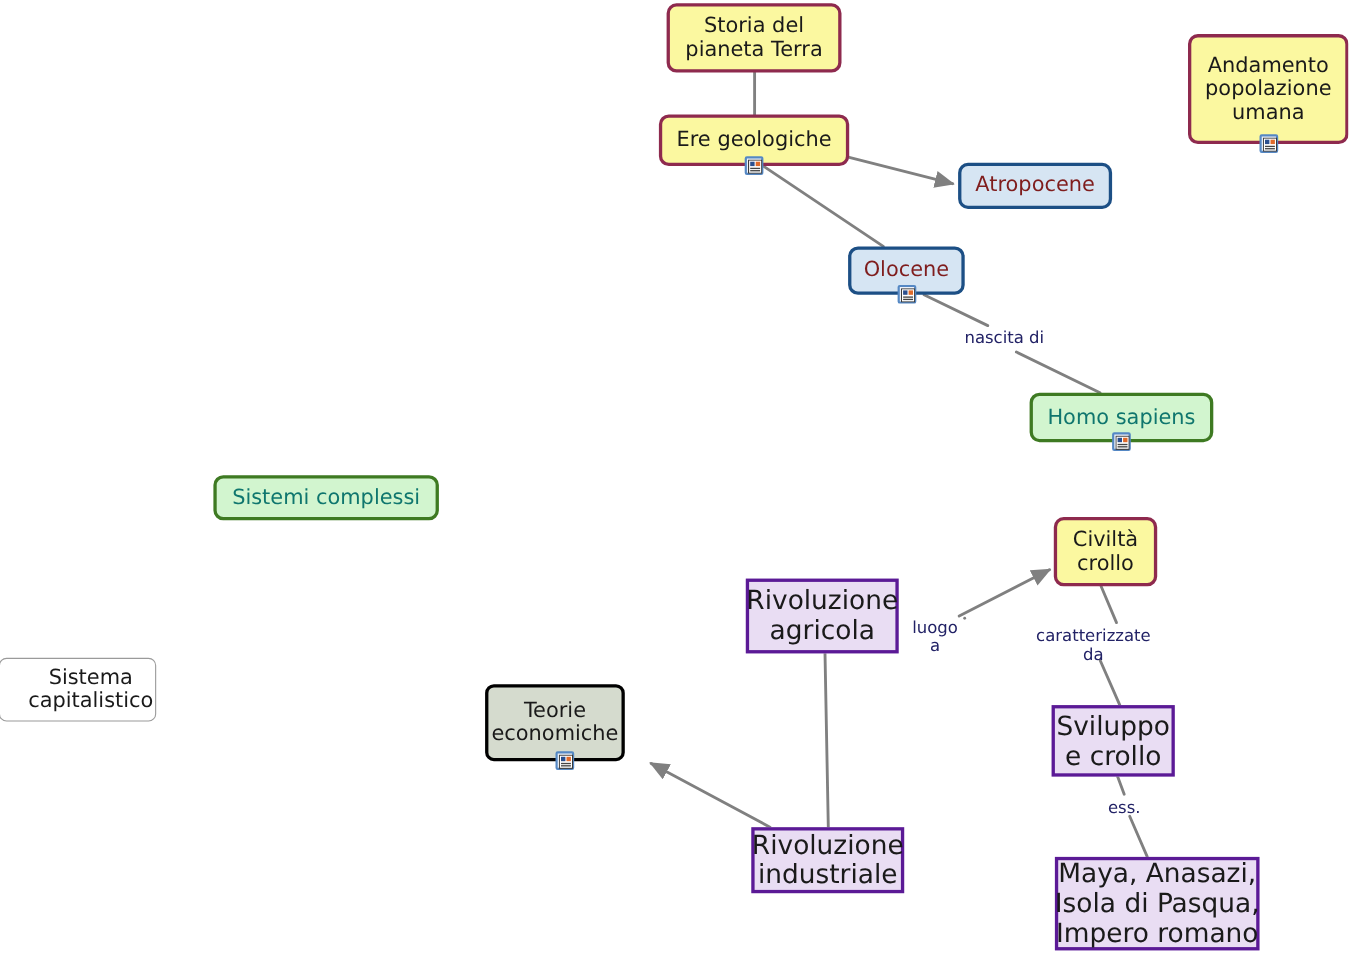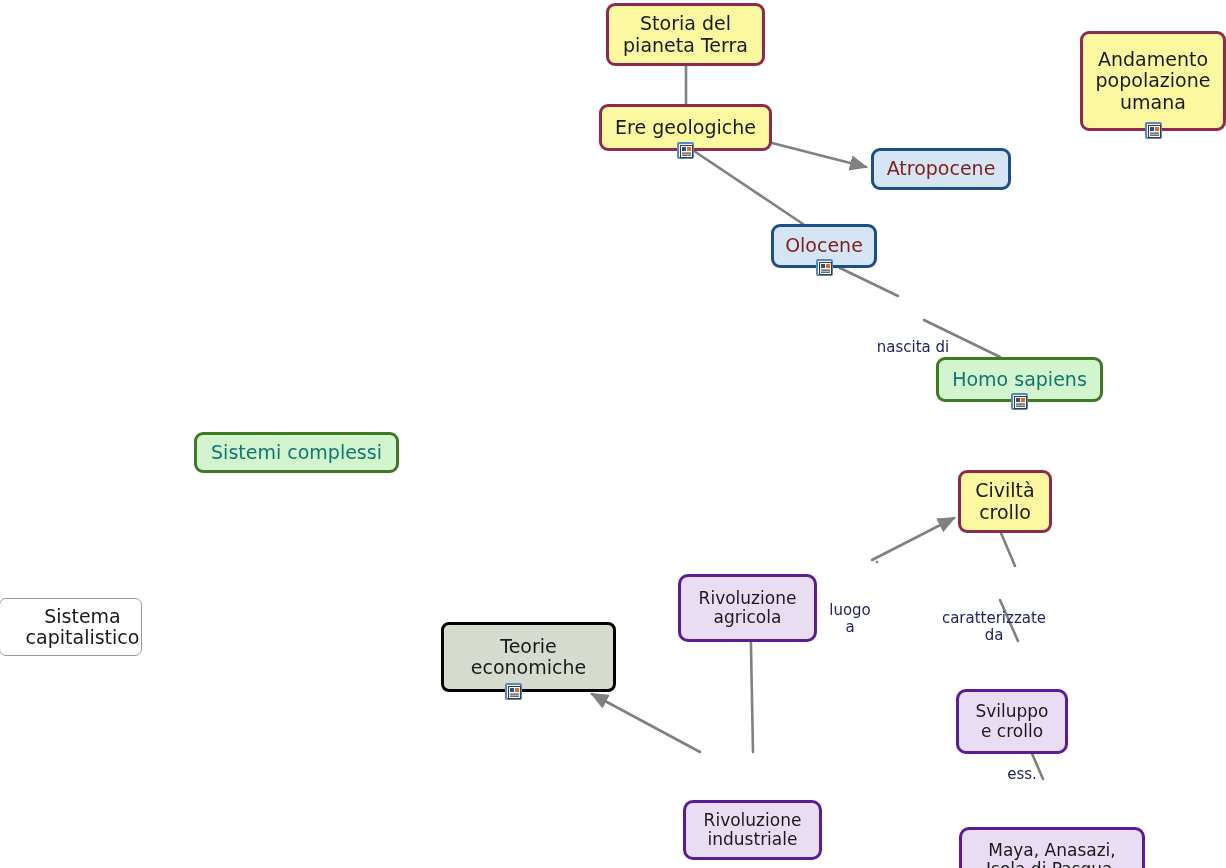--- a/index.html
+++ b/index.html
@@ -59,24 +59,23 @@
     border-color: #3e7a22;
     border-width: 3px;
     border-radius: 9px;
     color: #0f766e;
     font-size: 19px;
   }
   .style-purple {
     background: #e9ddf3;
     border-color: #5b1a96;
     border-width: 3px;
-    border-radius: 10px;
-    color: #1a1a1a;
-    font-size: 17px;
-    margin-top: 48px;
+    border-radius: 0;
+    color: #1a1a1a;
+    font-size: 24px;
   }
   .style-gray {
     background: #d5dbce;
     border-color: #000000;
     border-width: 3px;
     border-radius: 8px;
     color: #1a1a1a;
     font-size: 19px;
   }
   .style-plain {
@@ -107,21 +106,20 @@
   
   .edge-label {
     position: absolute;
     color: #222266;
     font-size: 15px;
     line-height: 1.15;
     text-align: center;
     white-space: pre;
     z-index: 7;
     background: transparent;
-    margin-top: 40px;
   }
 </style>
 </head>
 <body>
 
 <div id="canvas">
 
   <svg id="edge-layer" viewBox="0 0 1226 868" xmlns="http://www.w3.org/2000/svg">
     <defs>
       <marker id="arrowhead" markerWidth="7" markerHeight="6" refX="6.2" refY="3" orient="auto" markerUnits="strokeWidth">
@@ -191,21 +189,21 @@
           <rect x="2" y="9.6" width="9" height="1.2" fill="#444"></rect>
         </svg>
       </div>
       <div class="node style-green" style="left: 194px; top: 432px; width: 205px; height: 41px;"><span class="node-label">Sistemi complessi</span></div>
       <div class="node style-plain" style="left: -1px; top: 598px; width: 143px; height: 58px; padding-left: 24px;"><span class="node-label">Sistema
 capitalistico</span></div>
       <div class="node style-yellow" style="left: 958px; top: 470px; width: 94px; height: 63px;"><span class="node-label">Civiltà
 crollo</span></div>
       <div class="node style-purple" style="left: 678px; top: 526px; width: 139px; height: 68px;"><span class="node-label">Rivoluzione
 agricola</span></div>
-      <div class="node style-gray" style="left: 441px; top: 622px; width: 175px; height: 70px;"><span class="node-label">Teorie
+      <div class="node style-gray" style="left: 441px; top: 622px; width: 127px; height: 70px;"><span class="node-label">Teorie
 economiche</span></div>
       <div class="note-icon" style="left: 505px; top: 683px;">
         <svg width="13" height="13" viewBox="0 0 13 13" xmlns="http://www.w3.org/2000/svg">
           <rect x="0.5" y="0.5" width="12" height="12" fill="#ffffff" stroke="#3b3b3b" stroke-width="1"></rect>
           <rect x="2" y="2" width="4" height="4" fill="#2b4f8e"></rect>
           <rect x="7" y="2" width="4" height="4" fill="#e06a2a"></rect>
           <rect x="2" y="7.5" width="9" height="1.2" fill="#444"></rect>
           <rect x="2" y="9.6" width="9" height="1.2" fill="#444"></rect>
         </svg>
       </div>

